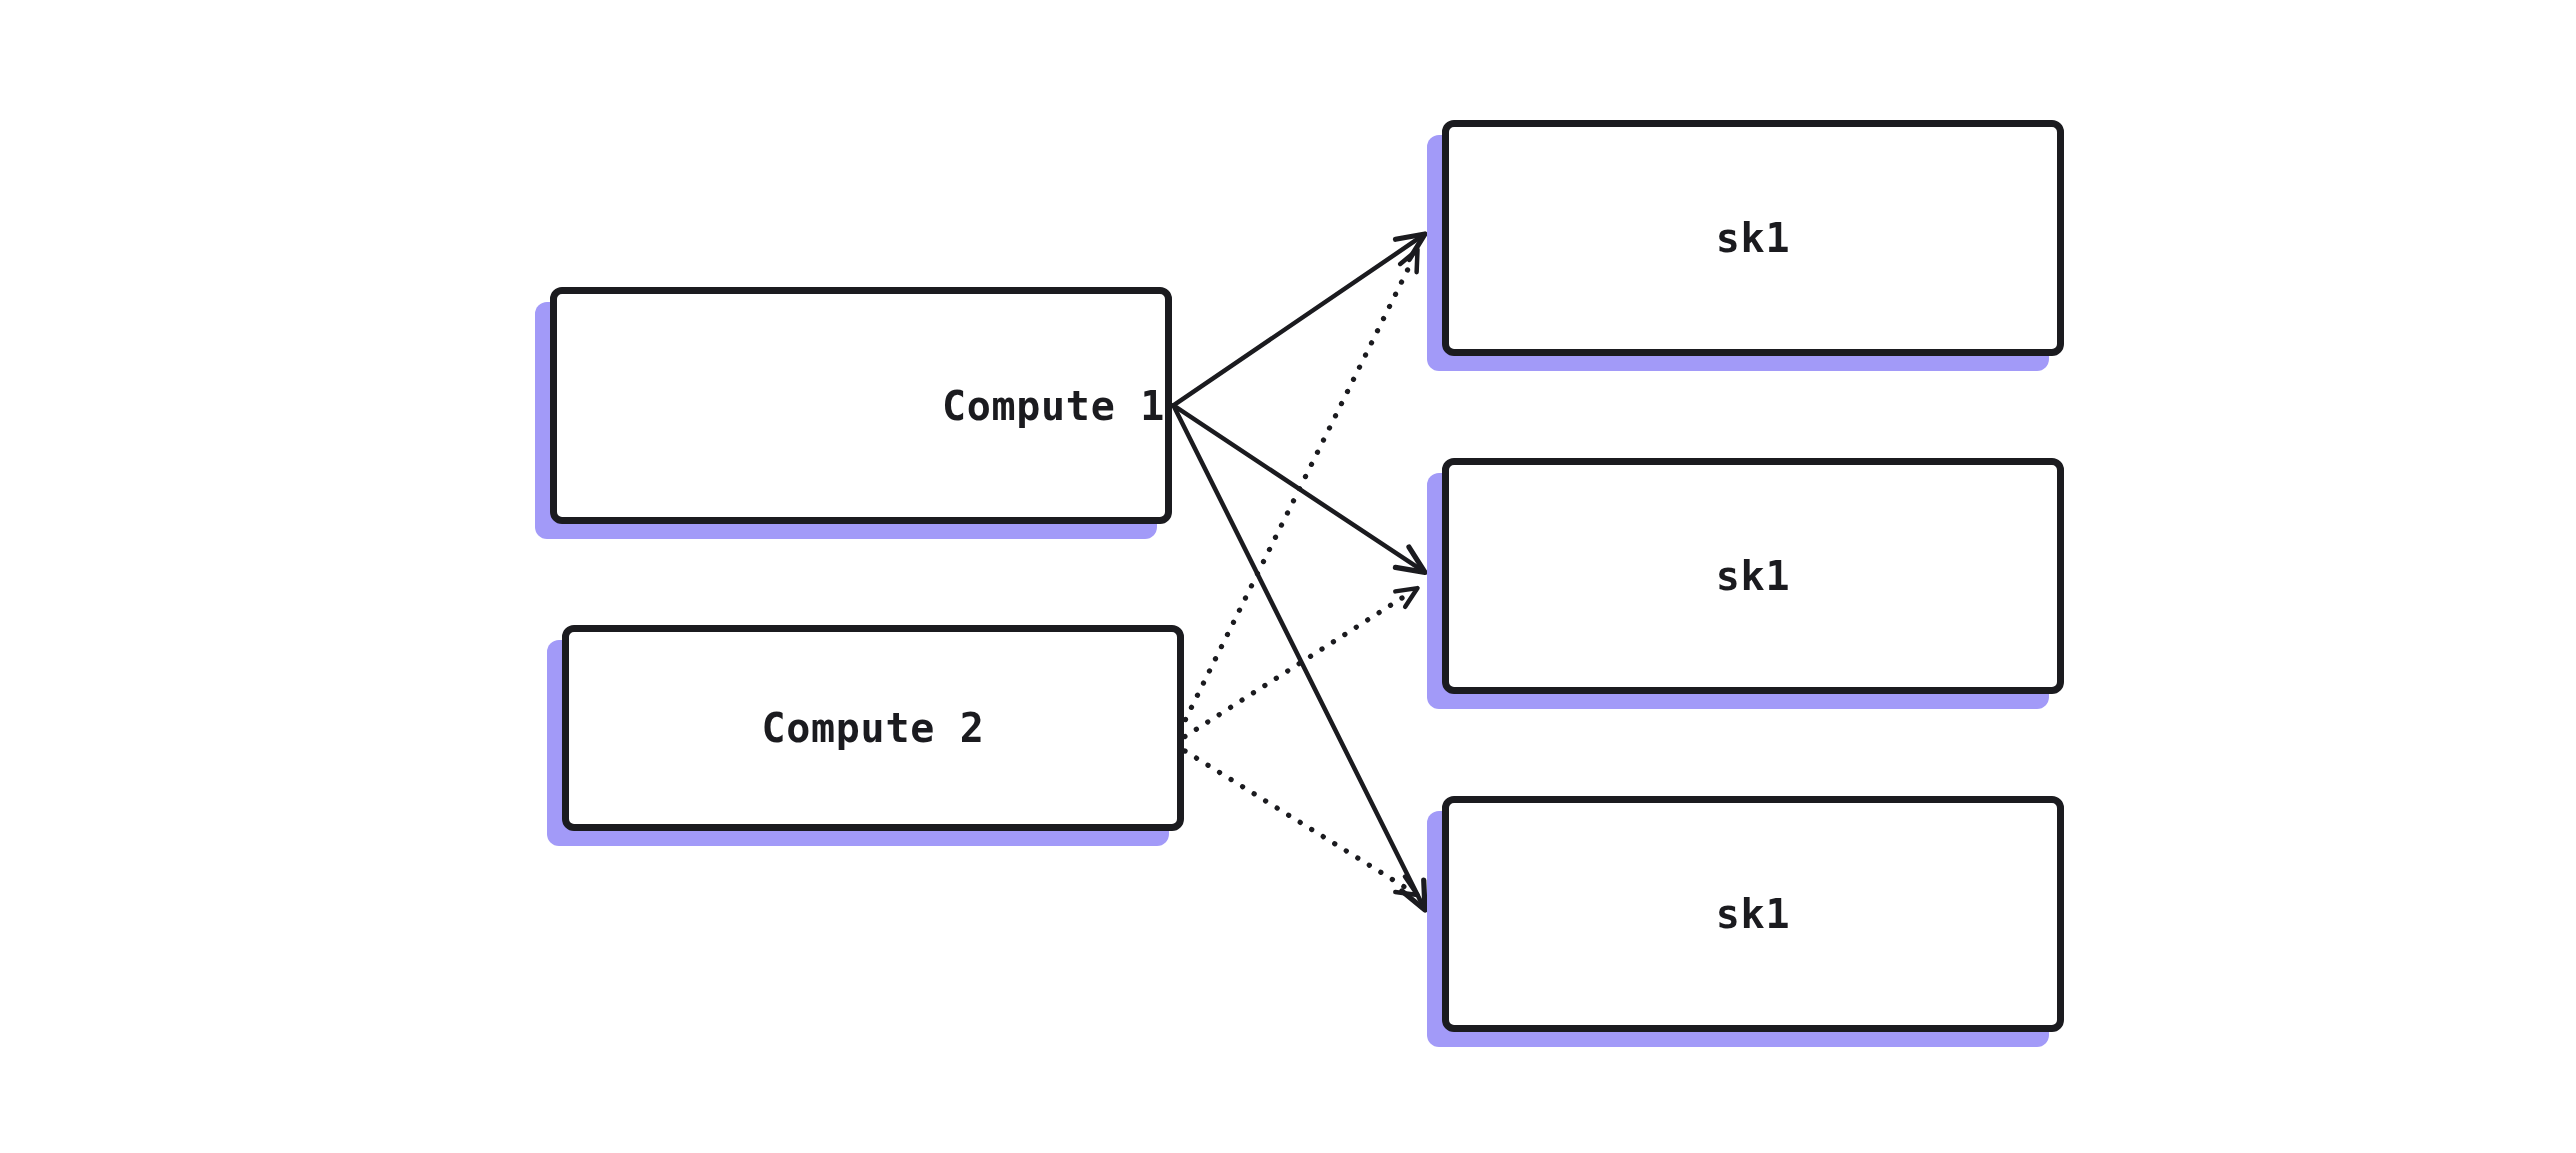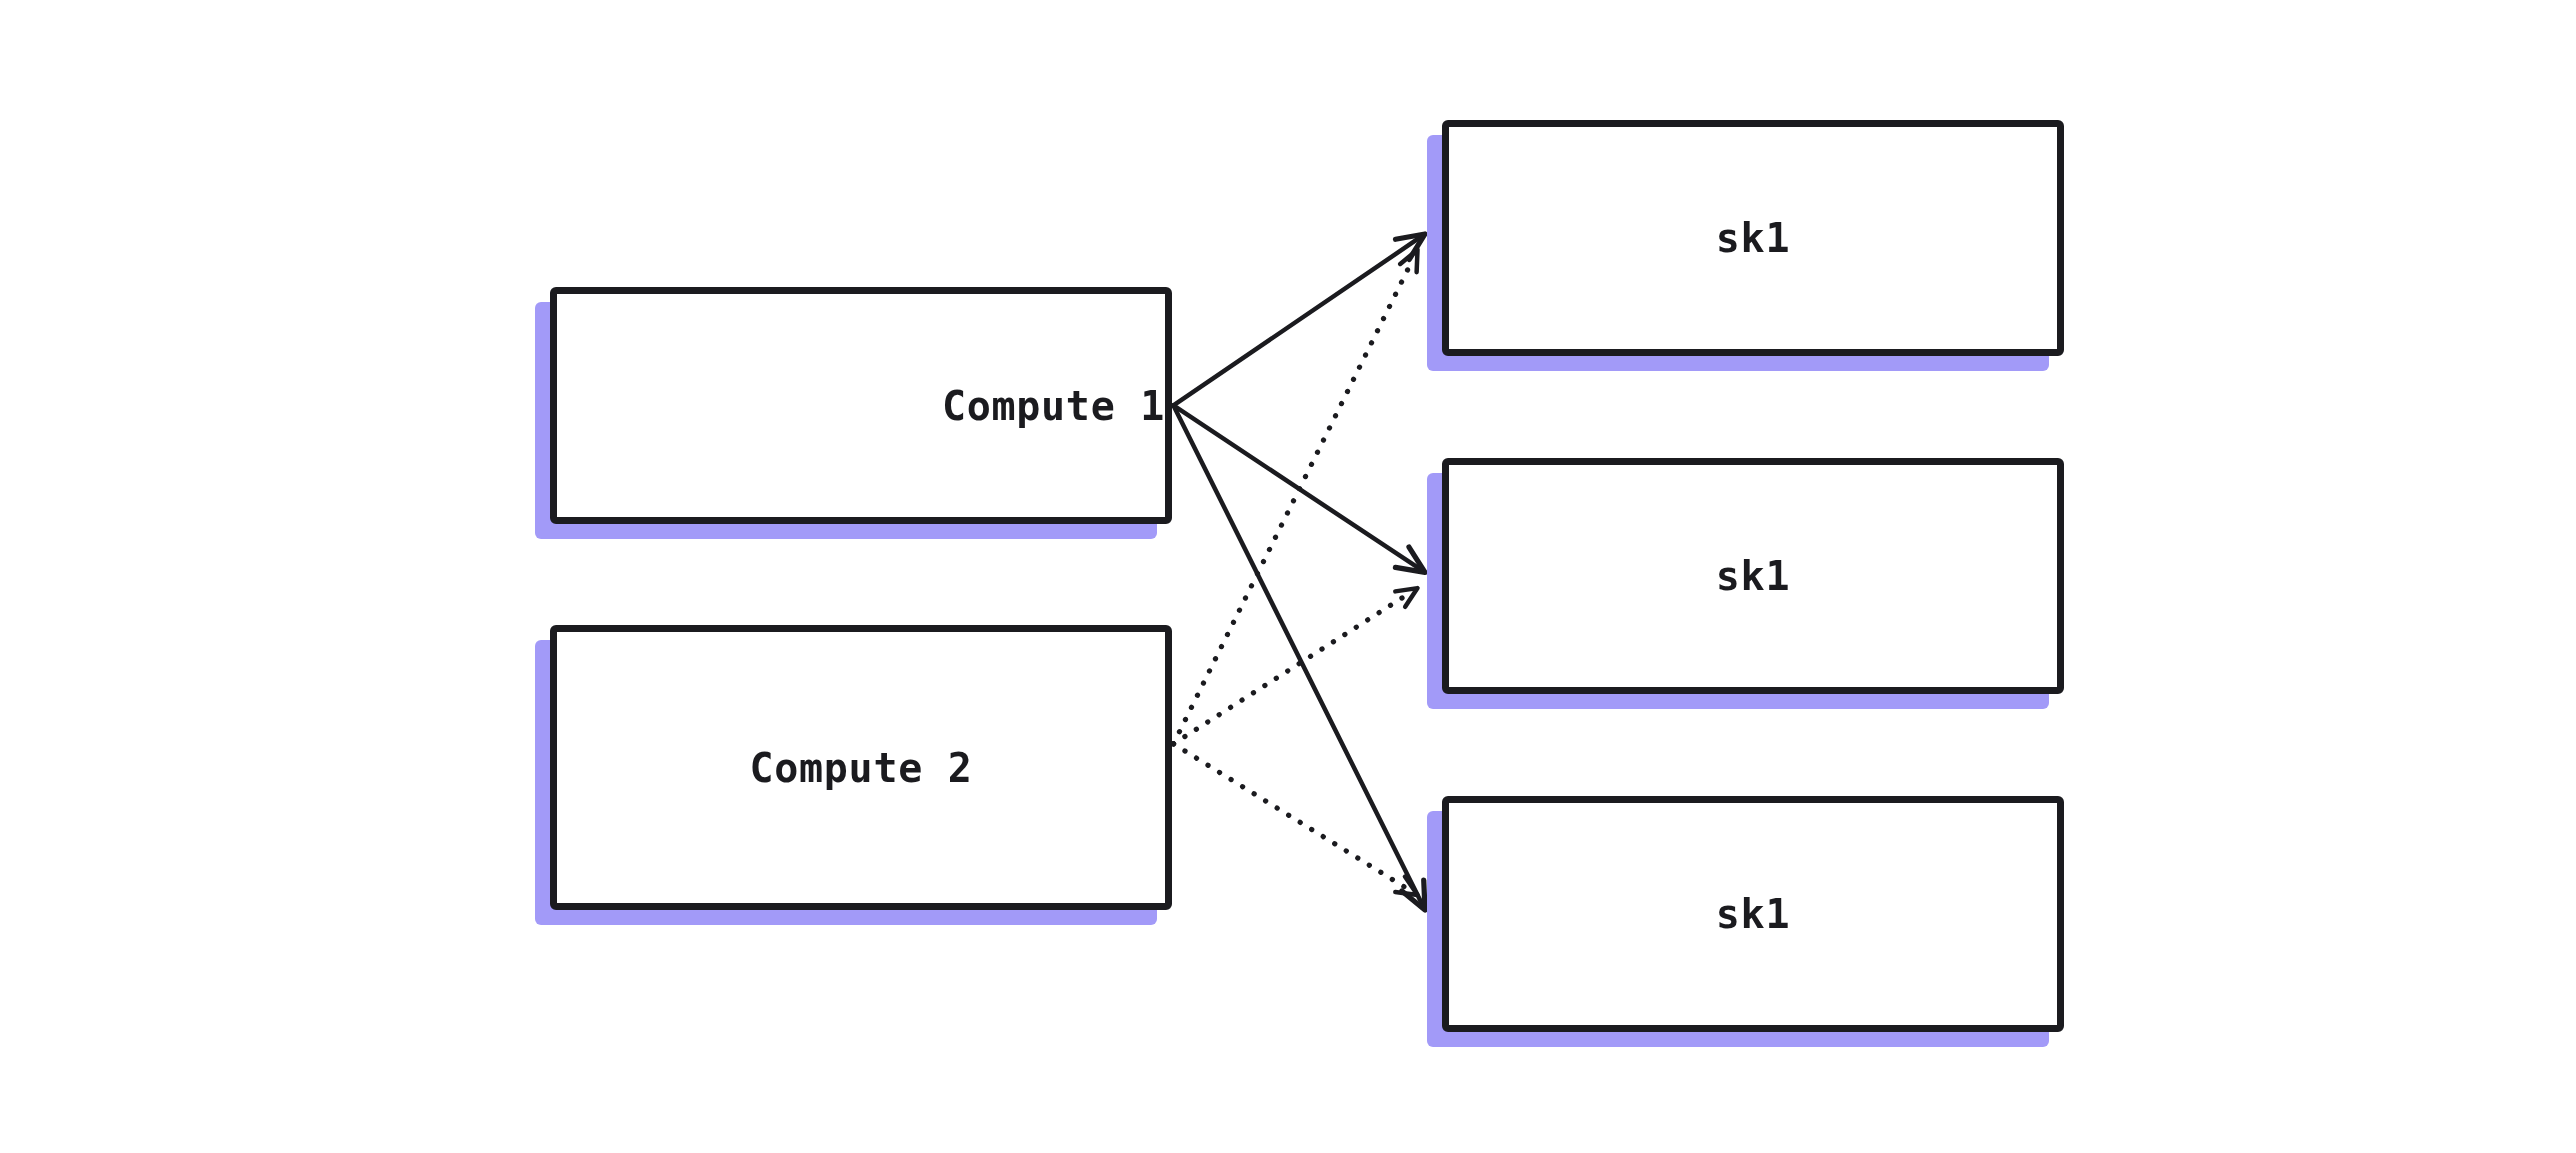--- a/index.html
+++ b/index.html
@@ -22,21 +22,21 @@
     top: 0;
     width: 100%;
     height: 100%;
     display: block;
   }
   .node {
     position: absolute;
     box-sizing: border-box;
     background: var(--node-fill, #ffffff);
     border: 7.5px solid var(--stroke, #1b1b1f);
-    border-radius: 6px;
+    border-radius: 12px;
     box-shadow: -15px 15px 0 0 var(--shadow, #a29af8);
     display: flex;
     align-items: center;
     justify-content: center;
   }
   .node-label {
     font-family: "DejaVu Sans Mono", "Liberation Mono", monospace;
     font-weight: bold;
     font-size: 40px;
     letter-spacing: 0.7px;
@@ -92,21 +92,21 @@
       </g>
       <g>
         <line x1="1567" y1="993.5" x2="1881.1" y2="1188.1" class="edge-shaft-dotted"></line>
         <path d="M1863.3 1191.5 L1893 1195.5 L1876.2 1170.7" class="edge-head edge-head-dotted"></path>
       </g>
     </svg>
   <div id="node-layer">
       <div class="node" style="left: 550px; top: 287px; width: 622px; height: 237px; justify-content: flex-end;">
     <span class="node-label">Compute 1</span>
   </div>
-      <div class="node" style="left: 550px; top: 625px; width: 622px; height: 285px;">
+      <div class="node" style="left: 562px; top: 625px; width: 622px; height: 206px;">
     <span class="node-label">Compute 2</span>
   </div>
       <div class="node" style="left: 1442px; top: 120px; width: 622px; height: 236px;">
     <span class="node-label">sk1</span>
   </div>
       <div class="node" style="left: 1442px; top: 458px; width: 622px; height: 236px;">
     <span class="node-label">sk1</span>
   </div>
       <div class="node" style="left: 1442px; top: 796px; width: 622px; height: 236px;">
     <span class="node-label">sk1</span>

